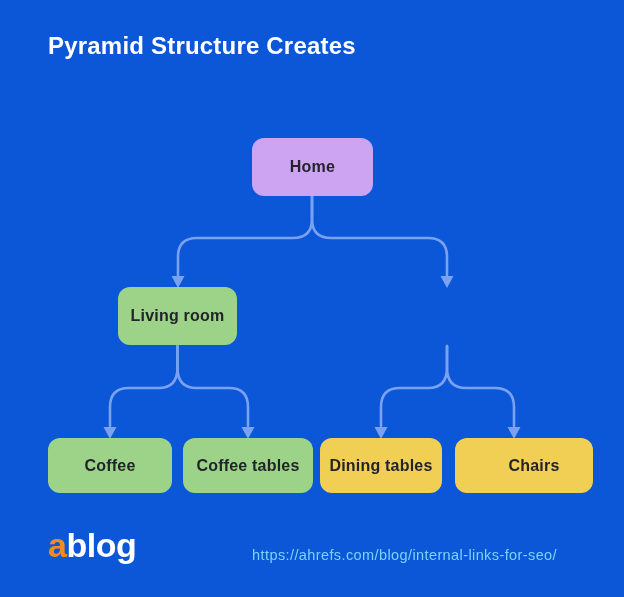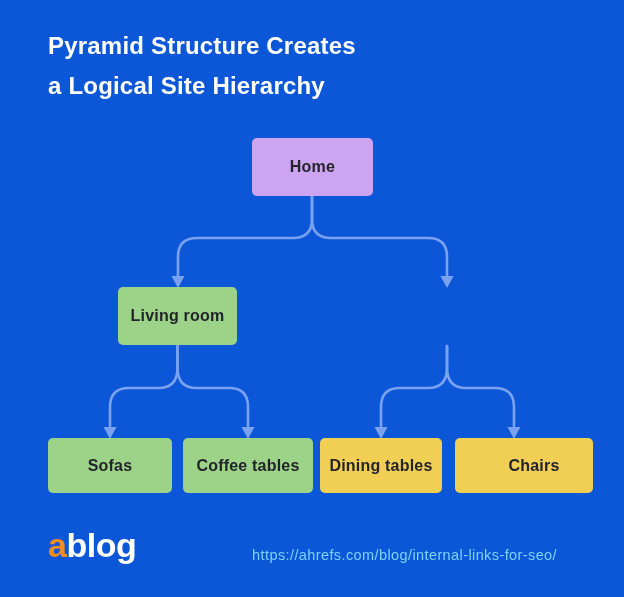--- a/index.html
+++ b/index.html
@@ -34,21 +34,21 @@
     stroke-width: 2.6;
     stroke-linecap: round;
     stroke-linejoin: round;
   }
   .connectors path.head { fill: #7BA2F0; stroke: none; }
   .node {
     position: absolute;
     display: flex;
     align-items: center;
     justify-content: center;
-    border-radius: 5px;
+    border-radius: 12px;
     color: #22242a;
     font-size: 16px;
     font-weight: 700;
     letter-spacing: 0.2px;
   }
   .node-purple { background: #CCA4F2; }
   .node-green  { background: #9CD389; }
   .node-yellow { background: #F1CF55; }
 
   .n-home          { left: 252px; top: 138px; width: 121px; height: 58px; }
@@ -77,21 +77,20 @@
     color: #7dd3fc;
   }
 </style>
 </head>
 <body>
 
 <div class="canvas">
 
   <div class="title">
     <div>Pyramid Structure Creates</div>
-    <div>a Logical Site Hierarchy</div>
   </div>
 
   <svg class="connectors" width="624" height="597" viewBox="0 0 624 597">
 
     <path class="line" d="M312 196 V219 Q312 238 293 238 H197 Q178 238 178 257 V276"></path>
     <path class="line" d="M312 196 V219 Q312 238 331 238 H428 Q447 238 447 257 V276"></path>
     <path class="head" d="M171.5 276 L184.5 276 L178 288 Z"></path>
     <path class="head" d="M440.5 276 L453.5 276 L447 288 Z"></path>
 
     <path class="line" d="M177.5 346 V368 Q177.5 388 158.5 388 H129 Q110 388 110 407 V426"></path>
@@ -105,21 +104,21 @@
     <path class="head" d="M507.5 427 L520.5 427 L514 439 Z"></path>
   </svg>
 
   <div class="node node-purple n-home">
     <span>Home</span>
   </div>
   <div class="node node-green n-living-room">
     <span>Living room</span>
   </div>
   <div class="node node-green n-sofas">
-    <span>Sofas</span>
+    <span>Coffee</span>
   </div>
   <div class="node node-green n-coffee-tables">
     <span>Coffee tables</span>
   </div>
   <div class="node node-yellow n-dining-tables">
     <span>Dining tables</span>
   </div>
   <div class="node node-yellow n-chairs">
     <span>Chairs</span>
   </div>

